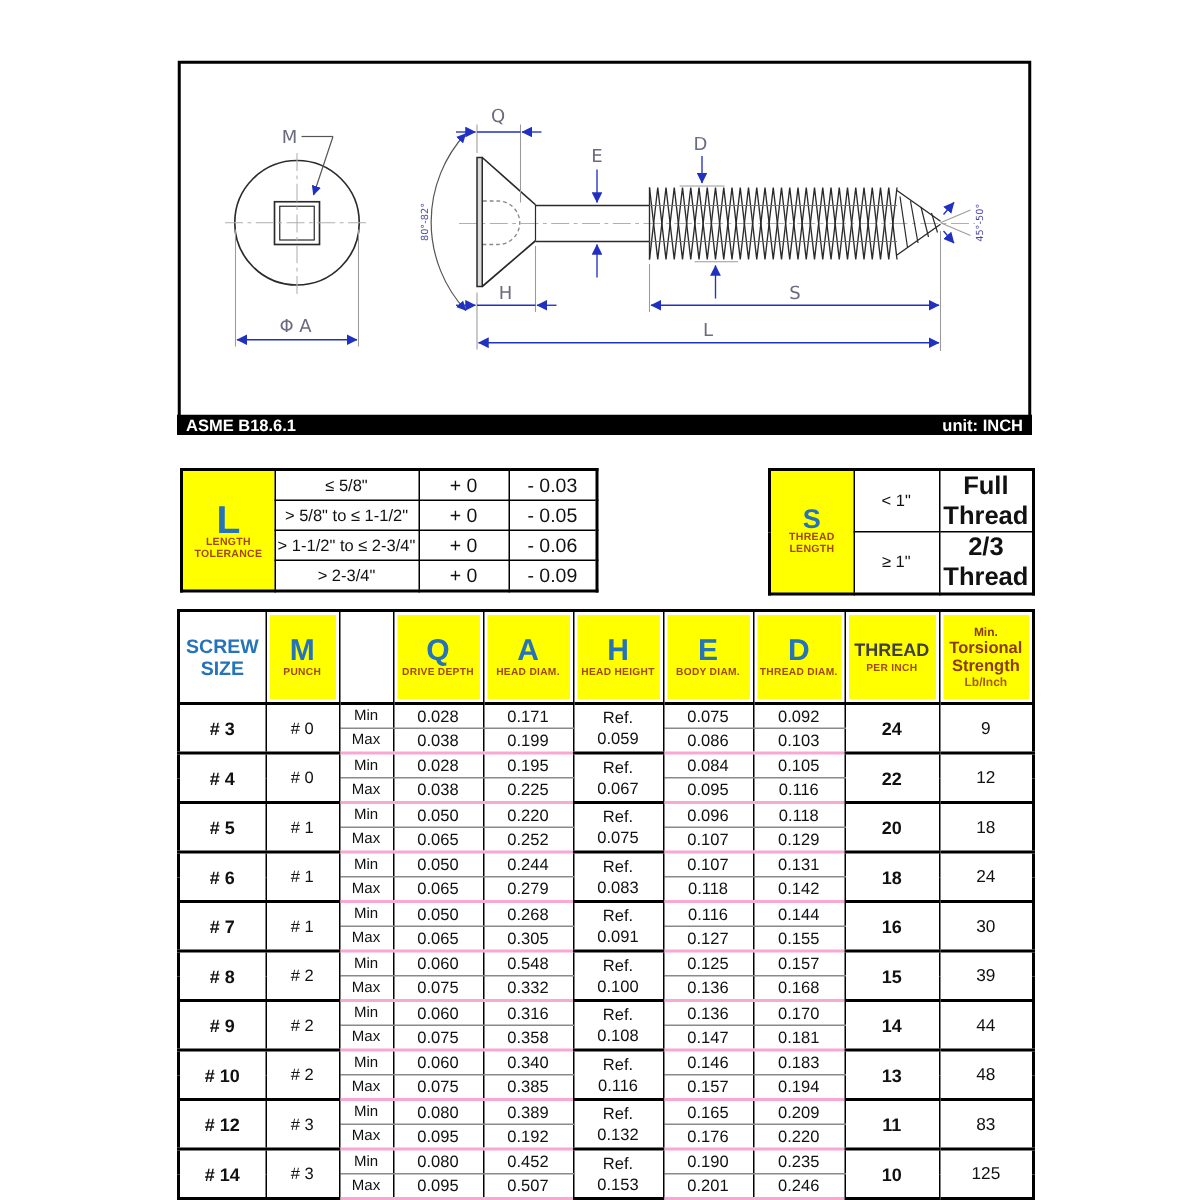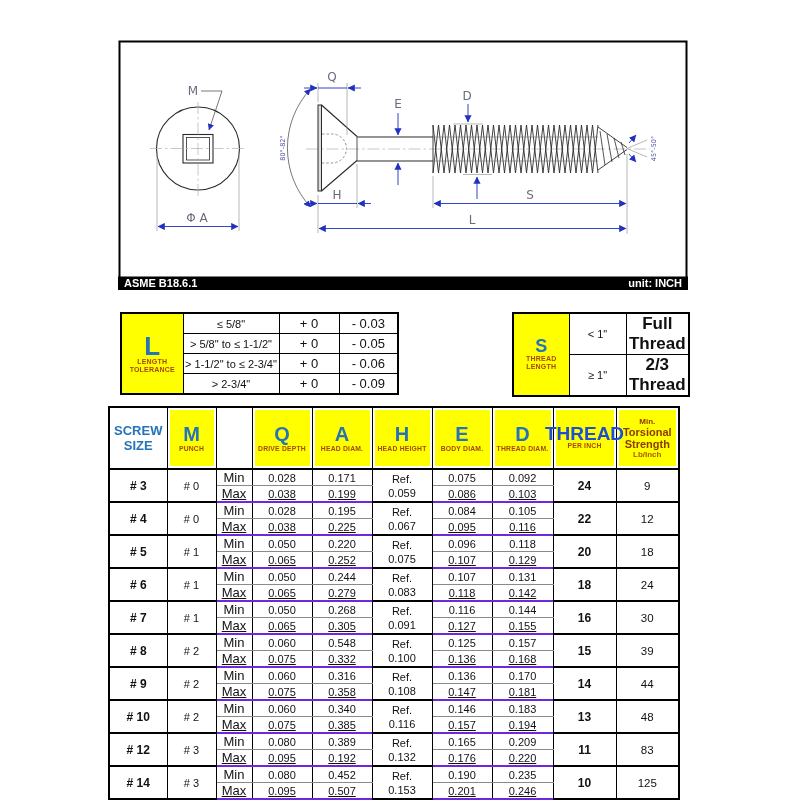--- a/index.html
+++ b/index.html
@@ -22,40 +22,40 @@
   .ysym-cell{background:#FFFF00;}
   .sym-big{color:#2573B8;font-weight:bold;font-size:26px;line-height:24px;}
   .sym-lab{color:#A3470A;font-weight:bold;font-size:7px;line-height:8px;letter-spacing:.2px;}
 
   #sthread-table{position:absolute;left:512px;top:312px;width:176px;border:2px solid #000;}
   #sthread-table td{border:1px solid #000;height:18px;font-size:11px;}
   #sthread-table td.sval{font-weight:bold;font-size:17px;}
   .sym-big-s{color:#2573B8;font-weight:bold;font-size:18px;line-height:17px;}
 
   
-  #main-table{position:absolute;left:108px;top:406px;width:570px;border:2px solid #000;}
+  #main-table{position:absolute;left:118px;top:406px;width:570px;border:2px solid #000;}
   #main-table td{border:1px solid #000;}
   #main-table tr.hdr td{border-bottom:2px solid #000;height:56px;padding:2px;background:#fff;}
   #main-table td[rowspan]{border-bottom:2px solid #000;}
-  #main-table tr.rmax td{border-bottom:2px solid #6d28d9;text-decoration:underline;}
+  #main-table tr.rmax td{border-bottom:2px solid #f9a8d4;}
   #main-table tr.rmin td.sep{border-bottom:1px solid #8a8a8a;}
   #main-table tr.rmin td, #main-table tr.rmax td{height:15px;}
   .yb{background:#FFFF00;width:100%;height:100%;display:flex;flex-direction:column;
       justify-content:center;align-items:center;box-sizing:border-box;}
   .bigletter{font-size:20px;font-weight:bold;color:#2573B8;line-height:20px;}
   .sublab{font-size:6.8px;font-weight:bold;color:#A3470A;letter-spacing:.2px;line-height:8px;margin-top:1px;}
   .screwsize{color:#2573B8;font-weight:bold;font-size:13px;line-height:15px;width:100%;height:100%;
              display:flex;align-items:center;justify-content:center;text-align:center;}
-  .threadhdr{font-size:19px;font-weight:bold;color:#1d4ed8;line-height:15px;}
+  .threadhdr{font-size:12px;font-weight:bold;color:#404040;line-height:15px;}
   .torsmin{font-size:8px;font-weight:bold;color:#8B3A00;line-height:9px;}
   .torsmain{font-size:11px;font-weight:bold;color:#8B3A00;line-height:12px;text-align:center;}
   .torssub{font-size:8px;font-weight:bold;color:#a65c00;line-height:9px;}
   .size{font-weight:bold;font-size:12px;}
   .punch{font-size:11px;}
-  .mm{font-size:13px;}
+  .mm{font-size:10px;}
   .num{font-size:11px;}
   .hline{font-size:11px;line-height:14px;}
   .thr{font-weight:bold;font-size:12px;}
   .tors{font-size:11.5px;}
 </style>
 </head>
 <body>
 
 <div id="page">
 

